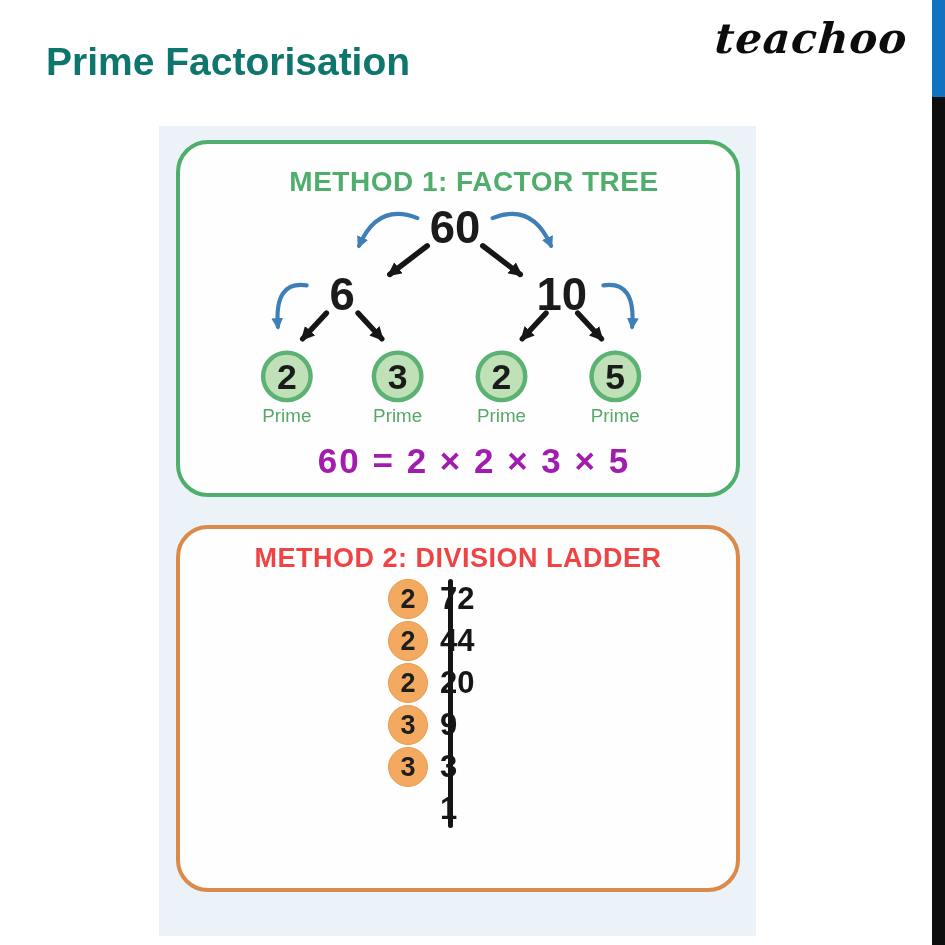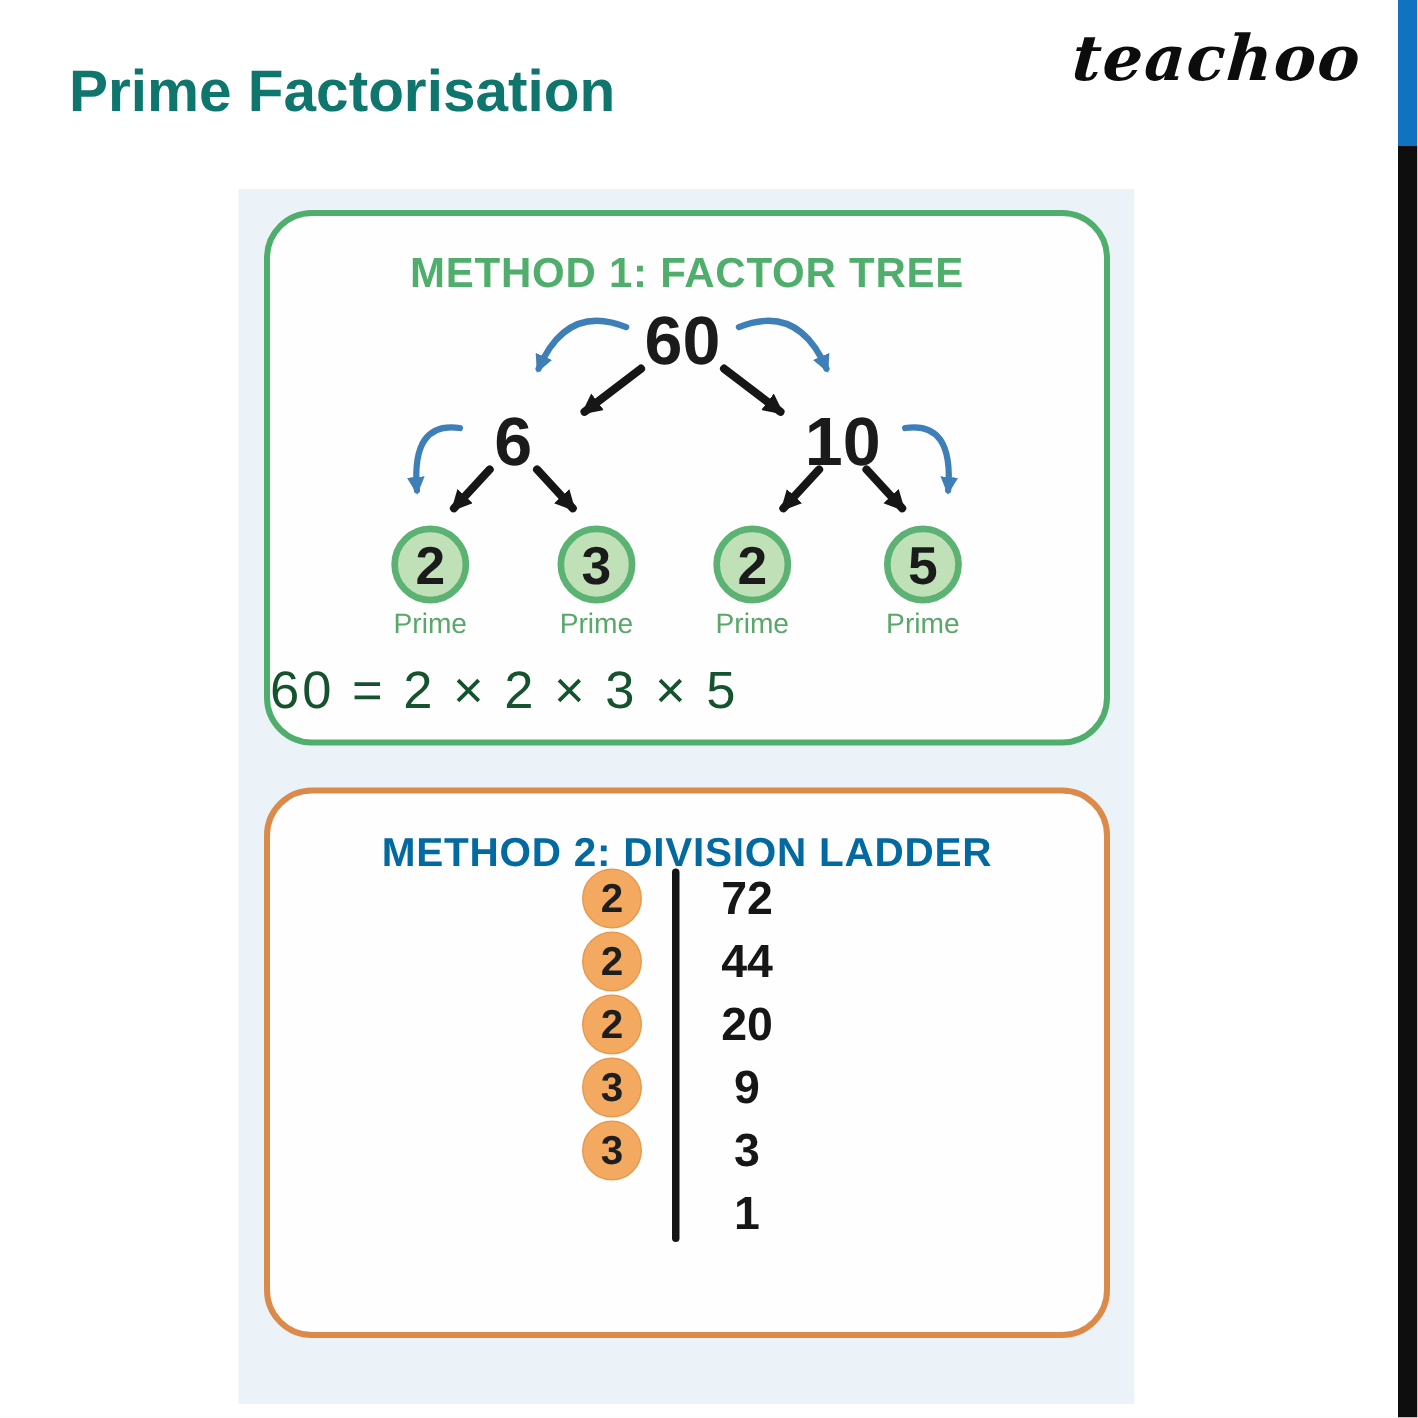--- a/index.html
+++ b/index.html
@@ -19,56 +19,56 @@
   .accent-blue  { top:0; height:97px; background:#1173BF; }
   .accent-black { top:97px; height:848px; background:#0E0E0E; }
 
   
   .backdrop { position:absolute; left:159px; top:126px; width:597px; height:810px;
               background:#EBF3F8; }
 
   
   .panel { position:absolute; left:17px; width:564px; background:#FEFEFE;
            border-radius:32px; }
-  .panel.green  { top:14px;  height:357px; border:4px solid #4FAE6C; }
+  .panel.green  { top:14px;  height:357px; border:4px solid #4FAE6C;padding-left:16px; }
   .panel.orange { top:399px; height:367px; border:4px solid #DC8A4A; }
 
   .panel-title { position:absolute; width:100%; text-align:center; font-weight:bold;
                  letter-spacing:0.5px; }
   .green-title  { top:22px; font-size:28px; color:#4FAE6C; }
-  .orange-title { top:24px; font-size:27px; color:#0369a1; }
+  .orange-title { top:14px; font-size:27px; color:#ef4444; }
 
   
   .tree { position:absolute; left:0; top:52px; width:554px; height:243px; }
   .tree text { font-family:"Liberation Sans", sans-serif; font-weight:bold; fill:#1b1b1b;
                text-anchor:middle; }
   .tree .root-t  { font-size:46px; }
   .tree .node-t  { font-size:46px; }
   .tree .leaf-t  { font-size:36px; }
   .tree .prime-t { font-size:19px; fill:#57A869; font-weight:normal; }
   .tree .blk { stroke:#161616; stroke-width:5.5; stroke-linecap:round; }
   .tree .blu { stroke:#3F7FB8; stroke-width:4.2; stroke-linecap:round; fill:none; }
   .tree circle { fill:#C0E0B8; stroke:#5BB273; stroke-width:4.5; }
 
-  .equation { position:absolute; width:100%; text-align:left; font-weight:normal;
-              color:#14532d; font-size:35px; letter-spacing:2px; }
+  .equation { position:absolute; width:100%; text-align:center; font-weight:bold;
+              color:#a21caf; font-size:35px; letter-spacing:2px; }
   .eq1 { top:297px; }
   .eq2 { top:330px; }
 
   
   .ladder { position:absolute; left:160px; top:49px; width:240px; height:252px; }
   .vline  { position:absolute; left:108px; top:1px; width:5px; height:249px;
             background:#141414; border-radius:3px; }
   .lrow   { position:absolute; left:0; width:100%; height:42px; }
   .lcircle{ position:absolute; left:48px; top:1px; width:40px; height:40px;
             border-radius:50%; background:#F3AA60; border:1px solid #E79A4F;
             display:flex; align-items:center; justify-content:center;
             font-size:27px; font-weight:bold; color:#1e1e1e; }
-  .lnum   { position:absolute; left:126px; top:0; width:64px; height:42px;
-            line-height:42px; text-align:center; font-size:31px; font-weight:bold;
+  .lnum   { position:absolute; left:100px; top:0; width:64px; height:42px;
+            line-height:42px; text-align:left; font-size:31px; font-weight:bold;
             color:#161616; }
 </style>
 </head>
 <body>
 
 <div class="page">
 
   <h1 class="page-title">Prime Factorisation</h1>
   <div class="logo">teachoo</div>
 

